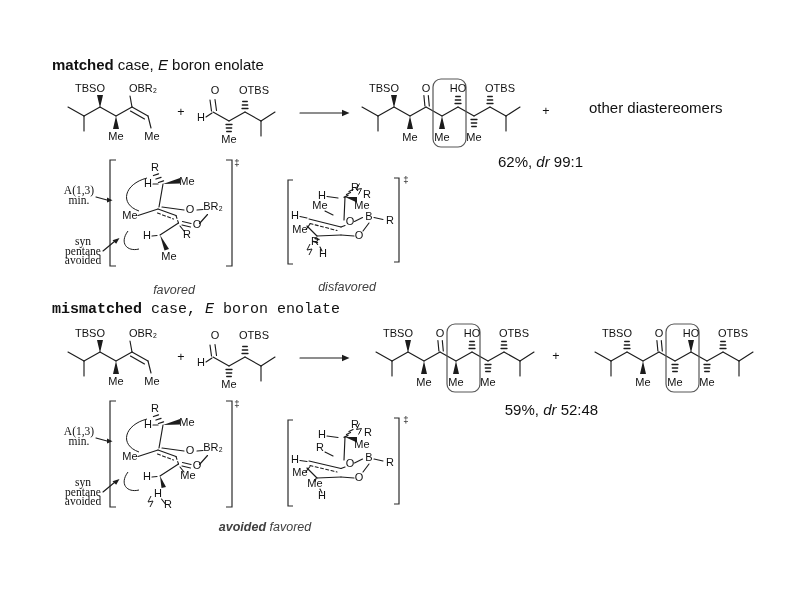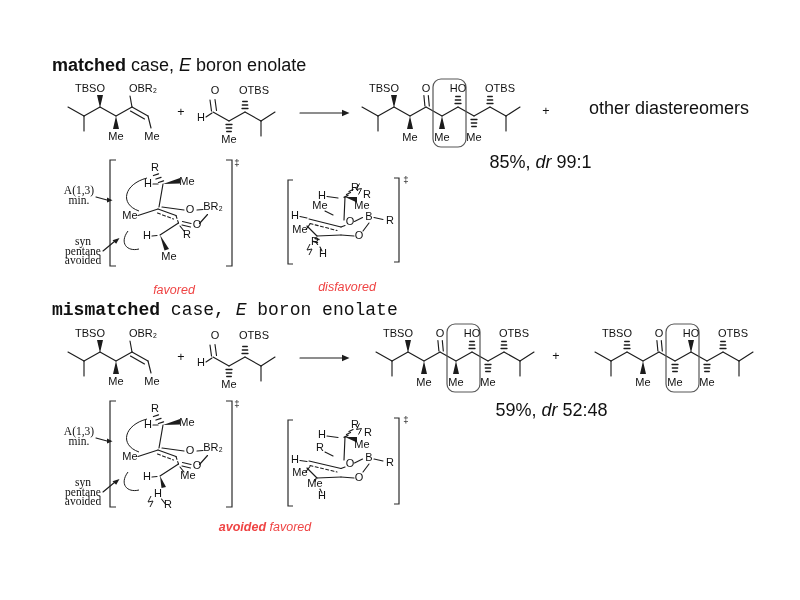--- a/index.html
+++ b/index.html
@@ -11,22 +11,22 @@
   .hash{stroke:#1c1c1c;stroke-width:1.3;stroke-linecap:round;}
   .wedge{fill:#1c1c1c;stroke:none;}
   .arc{stroke:#1c1c1c;stroke-width:1;fill:none;}
   .brk{stroke:#2b2b2b;stroke-width:1.2;fill:none;}
   .bx{stroke:#565656;stroke-width:1.2;fill:none;}
   .zz{stroke:#1c1c1c;stroke-width:1;fill:none;}
   .ah{fill:#1c1c1c;stroke:none;}
   text.al{font-size:11px;fill:#111;text-anchor:middle;font-family:"Liberation Sans",sans-serif;}
   text.pl{font-size:12.5px;fill:#111;text-anchor:middle;font-family:"Liberation Sans",sans-serif;}
   text.dg{font-size:9.5px;fill:#111;text-anchor:middle;font-family:"Liberation Sans",sans-serif;}
-  .lbl{position:absolute;font-size:18px;line-height:14px;color:#111;white-space:nowrap;}
-  .cap{position:absolute;font-size:12.5px;font-style:italic;color:#ef4444;text-align:center;}
+  .lbl{position:absolute;font-size:15px;line-height:14px;color:#111;white-space:nowrap;}
+  .cap{position:absolute;font-size:12.5px;font-style:italic;color:#404040;text-align:center;}
   .sm{position:absolute;font-size:11.5px;color:#111;text-align:center;}
   .sm div{line-height:10px;font-family:Liberation Serif, serif;}
   .sm.tight div{line-height:9.5px;}
   .ctr{text-align:center;}
   b.hd{font-weight:bold;}
 </style>
 </head>
 <body>
 
 <svg id="scheme" width="800" height="600" viewBox="0 0 800 600">
@@ -441,21 +441,21 @@
       <text class="al" x="315" y="486.5">Me</text>
       <text class="al" x="322" y="499">H</text>
     </g>
   </g>
 </svg>
 
 <div class="lbl" style="left:52px;top:58px;"><b class="hd">matched</b><span> case, </span><i>E</i><span> boron enolate</span></div>
 
 <div class="lbl" style="left:589px;top:101px;text-align:right;">other diastereomers</div>
 
-<div class="lbl ctr" style="left:478px;top:155px;width:125px;"><span>85%, </span><i>dr</i><span> 99:1</span></div>
+<div class="lbl ctr" style="left:478px;top:155px;width:125px;"><span>62%, </span><i>dr</i><span> 99:1</span></div>
 
 <div class="sm" style="left:54px;top:185px;width:50px;">
     <div>A(1,3)</div>
     <div>min.</div>
   </div>
 
 <div class="sm tight" style="left:52px;top:237px;width:62px;">
     <div>syn</div>
     <div>pentane</div>
     <div>avoided</div>

